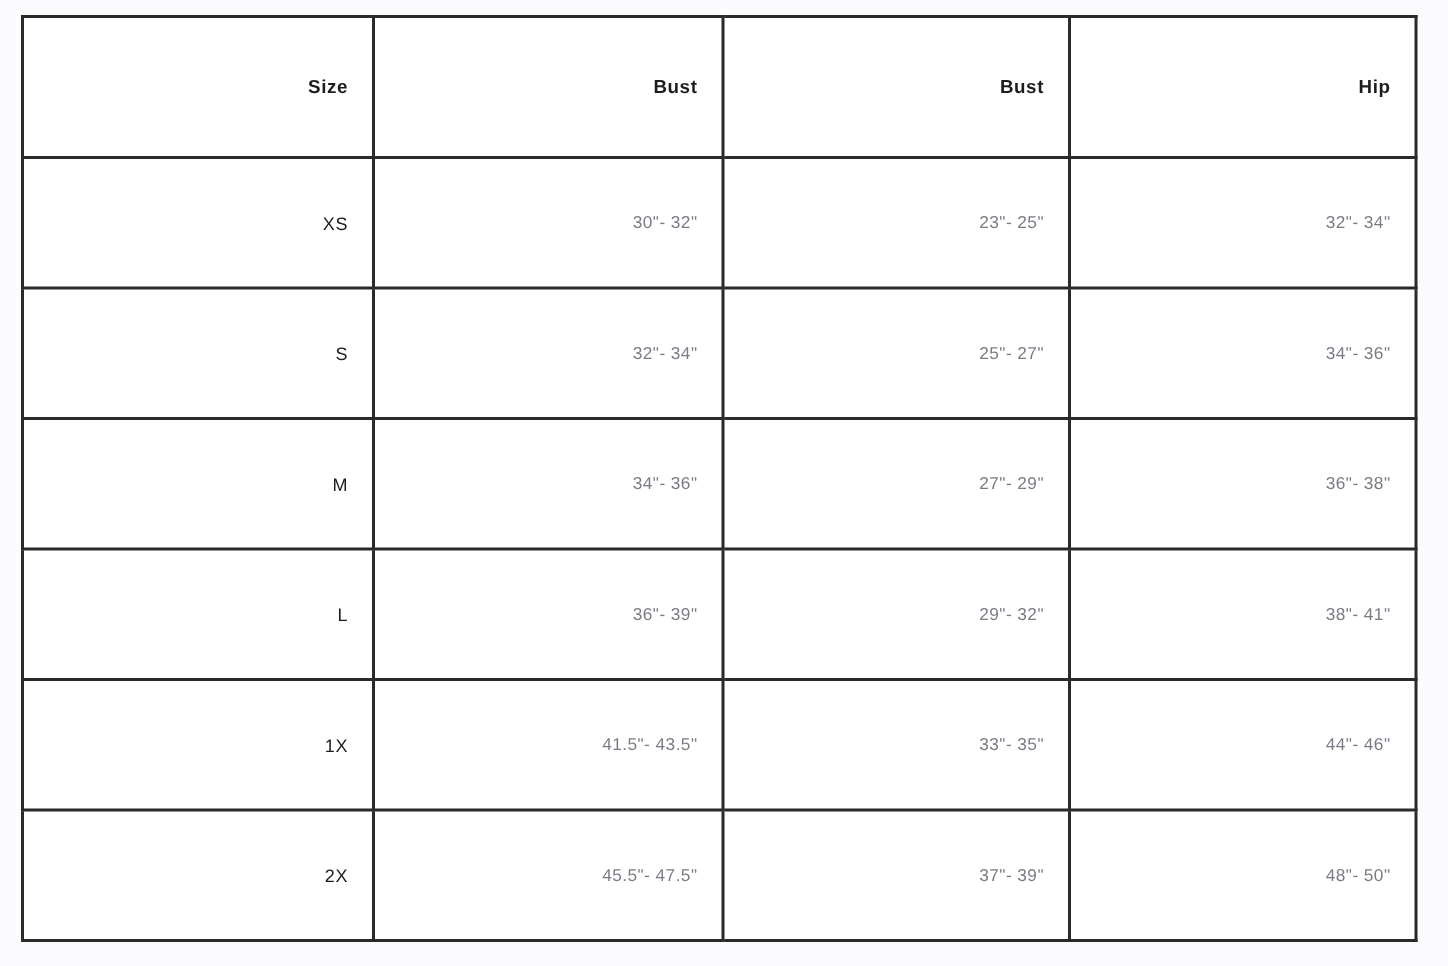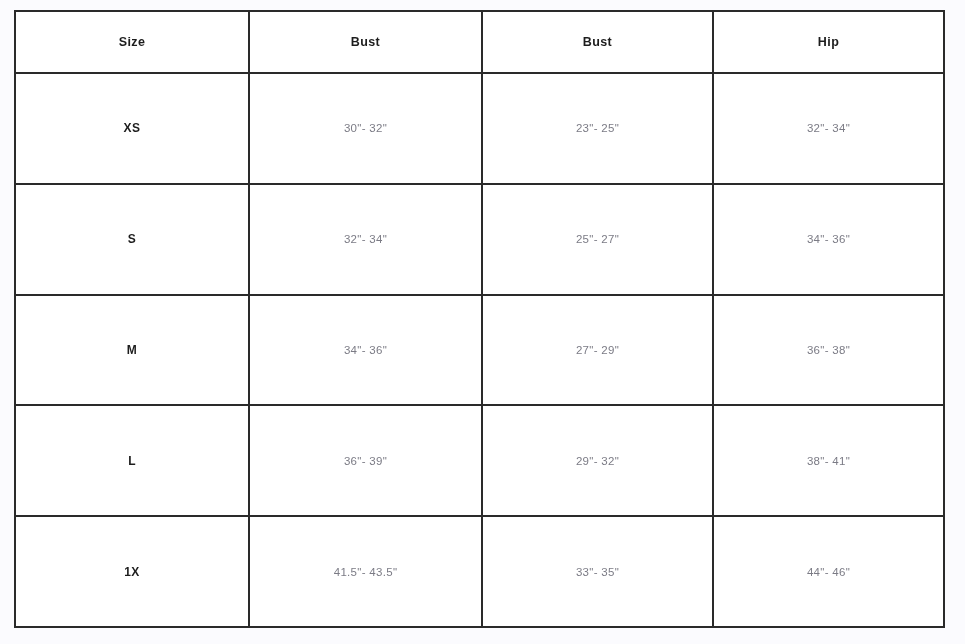--- a/index.html
+++ b/index.html
@@ -37,38 +37,38 @@
     background: #ffffff;
   }
   table.size-chart col.c-size  { width: 234px; }
   table.size-chart col.c-bust  { width: 233px; }
   table.size-chart col.c-waist { width: 231px; }
   table.size-chart col.c-hip   { width: 231px; }
 
   table.size-chart th,
   table.size-chart td {
     border: 2.5px solid #2a2a2a;
-    text-align: center;
+    text-align: right;
     vertical-align: middle;
-    padding: 0;
+    padding: 16px;
     background: #ffffff;
   }
   table.size-chart thead th {
     height: 60px;
     font-size: 12.5px;
     font-weight: bold;
     color: #1d1d1d;
     letter-spacing: 0.4px;
   }
   table.size-chart tbody tr {
     height: 62px;
   }
   td.size-label {
     font-size: 12px;
-    font-weight: bold;
+    font-weight: normal;
     color: #1d1d1d;
     letter-spacing: 0.4px;
   }
   td.measure {
     font-size: 11.5px;
     font-weight: normal;
     color: #7b7b85;
     letter-spacing: 0.3px;
   }
 </style>
@@ -116,16 +116,22 @@
           <td class="measure">36"- 39"</td>
           <td class="measure">29"- 32"</td>
           <td class="measure">38"- 41"</td>
         </tr>
         <tr>
           <td class="size-label">1X</td>
           <td class="measure">41.5"- 43.5"</td>
           <td class="measure">33"- 35"</td>
           <td class="measure">44"- 46"</td>
         </tr>
+        <tr>
+          <td class="size-label">2X</td>
+          <td class="measure">45.5"- 47.5"</td>
+          <td class="measure">37"- 39"</td>
+          <td class="measure">48"- 50"</td>
+        </tr>
       </tbody>
     </table>
   </div>
 </div>
 
 </body></html>

